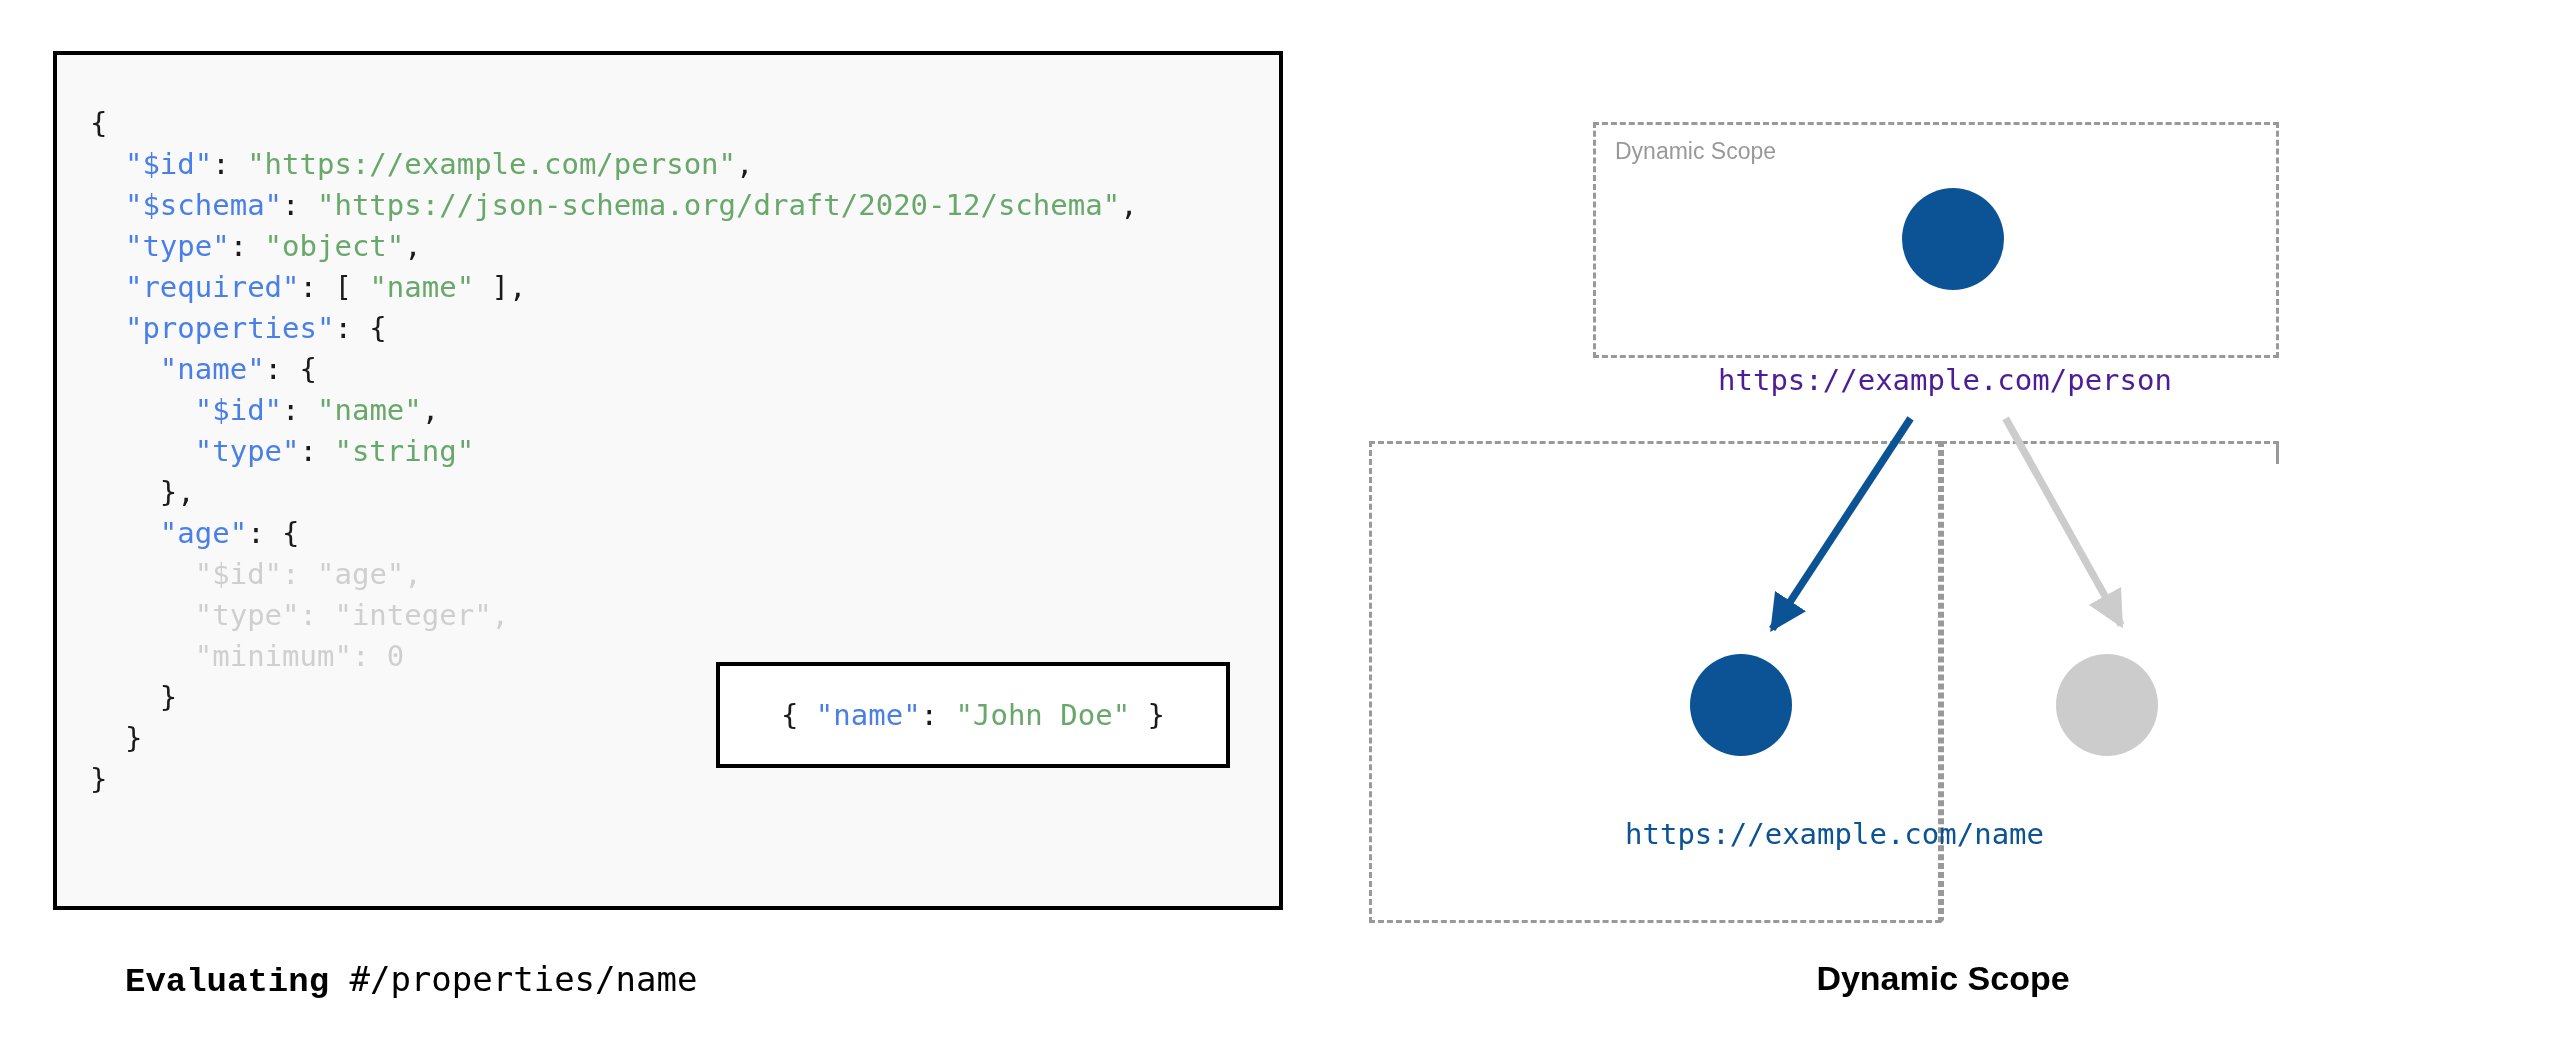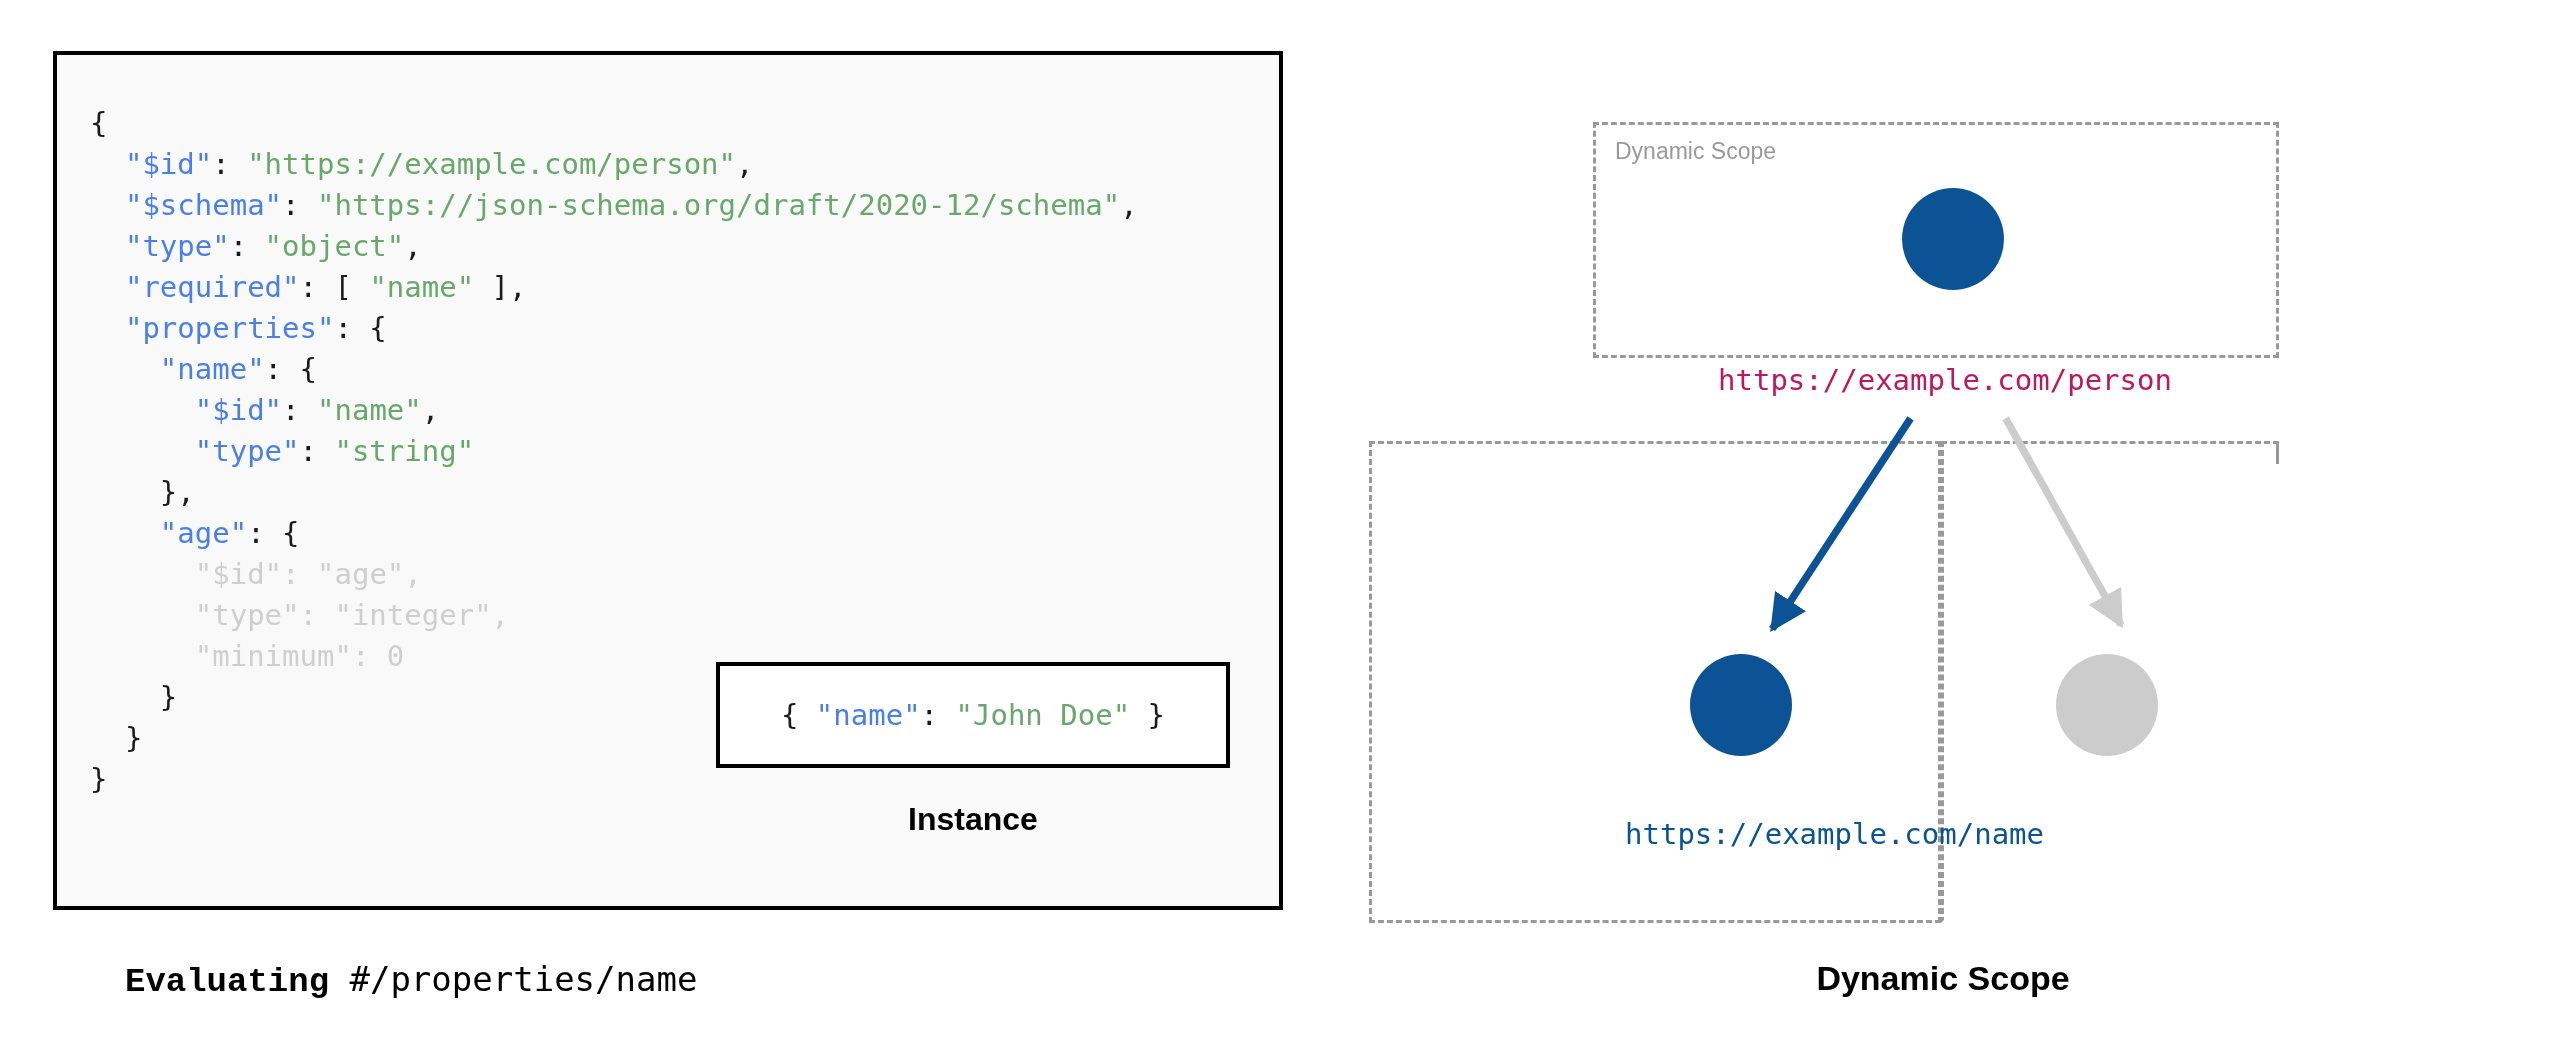--- a/index.html
+++ b/index.html
@@ -228,21 +228,20 @@
       <span class="tok-dim-key">"minimum"</span><span class="tok-dim-punct">: </span><span class="tok-dim-num">0</span>
     <span class="tok-punct">}</span>
   <span class="tok-punct">}</span>
 <span class="tok-punct">}</span></pre>
   </div>
 
   <div id="instance-box">
     <span id="instance-code"><span class="tok-punct">{ </span><span class="tok-key">"name"</span><span class="tok-punct">: </span><span class="tok-str">"John Doe"</span><span class="tok-punct"> }</span></span>
   </div>
 
-  <div id="instance-caption">Instance</div>
 
   <div id="left-caption">
     <span class="cap-bold">Evaluating </span><span class="cap-mono">#/properties/name</span>
   </div>
 </div>
 
 <div id="right-panel">
 
   <div id="scope-root" class="scope-box"></div>
   <div id="scope-name" class="scope-box"></div>
@@ -258,21 +257,21 @@
       </marker>
       <marker id="arrow-gray" viewBox="0 0 10 10" refX="9" refY="5" markerWidth="5" markerHeight="5" orient="auto-start-reverse">
         <path d="M 0 0 L 10 5 L 0 10 z" fill="#cccccc"></path>
       </marker>
     </defs>
     <line x1="1055" y1="735" x2="812" y2="1105" stroke="#0b5394" stroke-width="13" marker-end="url(#arrow-blue)"></line>
     <line x1="1222" y1="735" x2="1425" y2="1098" stroke="#cccccc" stroke-width="13" marker-end="url(#arrow-gray)"></line>
   </svg>
 
   <div id="circle-person" class="node-circle" style="background: rgb(11, 83, 148);"></div>
-  <div id="label-person" class="node-label" style="color: #be185d;">https://example.com/person</div>
+  <div id="label-person" class="node-label" style="color: #4c1d95;">https://example.com/person</div>
 
   <div id="circle-name" class="node-circle" style="background: rgb(11, 83, 148);"></div>
   <div id="label-name" class="node-label" style="color: rgb(11, 83, 148);">https://example.com/name</div>
 
   <div id="circle-age" class="node-circle" style="background: rgb(204, 204, 204);"></div>
 
   <div style="position:absolute;left:0;top:959px;width:1266px;text-align:center;
               font-family:'Liberation Sans',sans-serif;font-weight:bold;font-size:34px;color:#000;">Dynamic Scope</div>
 </div>
 

